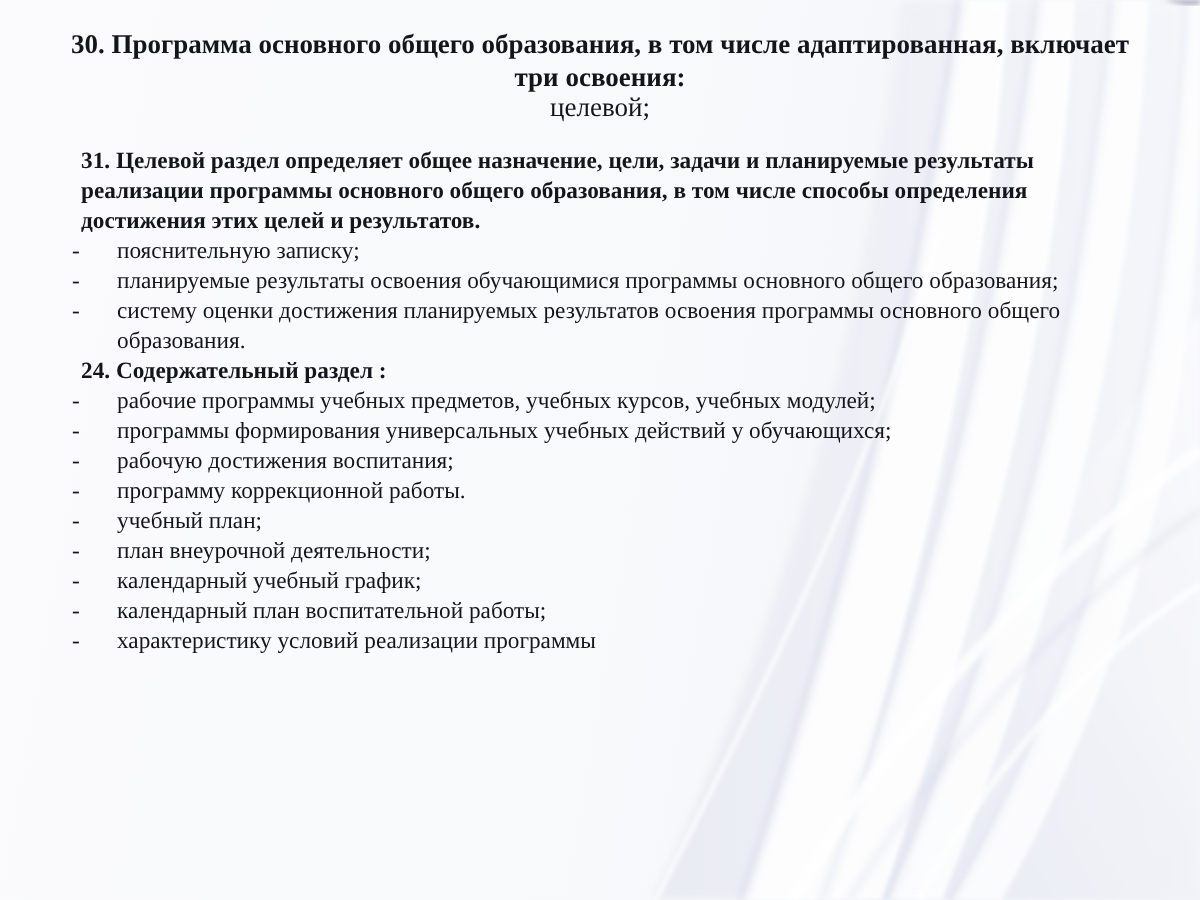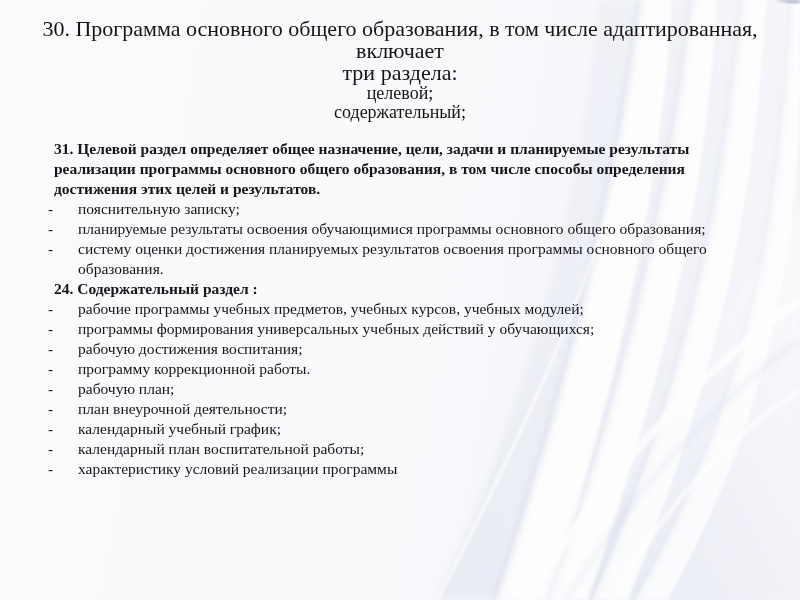--- a/index.html
+++ b/index.html
@@ -9,21 +9,21 @@
     margin:0 auto;
     overflow:hidden;
     background:linear-gradient(100deg,#fbfbfd 0%,#f8f9fb 55%,#f1f2f8 100%);
     font-family:"Liberation Serif","DejaVu Serif",serif;
     color:#14141b;
   }
   .bg-swirl{position:absolute;top:0;left:0;width:800px;height:600px;z-index:0;}
   .content{position:relative;z-index:2;}
 
   .title-block{padding-top:18px;text-align:center;}
-  .title-line{font-weight:normal;font-size:22px;line-height:22px;}
+  .title-line{font-weight:bold;font-size:18px;line-height:22px;}
   .title-item{font-size:18px;line-height:19px;}
 
   .body-block{margin:17px 48px 0 44px;width:700px;font-size:15.5px;line-height:20px;}
   .hpara{padding-left:10px;}
   .b{font-weight:bold;}
   .li{display:flex;}
   .li .dash{flex:none;width:34px;padding-left:4px;box-sizing:border-box;}
   .li .li-text{flex:1;}
 </style>
 </head>
@@ -72,23 +72,22 @@
     <path d="M 800 390 C 722 440 655 520 612 600" stroke="#ffffff" stroke-width="5" fill="none" opacity="0.7" filter="url(#blur15)"></path>
     <path d="M 800 340 C 705 408 628 500 566 600" stroke="#cdd1e4" stroke-width="3" fill="none" opacity="0.45" filter="url(#blur3)"></path>
 
     <path d="M 776 0 L 800 0 L 800 3 C 791 4 783 2 776 0 Z" fill="#8e93a8" opacity="0.7" filter="url(#blur15)"></path>
   </svg>
 
   <div class="content">
 
     <div class="title-block">
       <div class="title-line">30. Программа основного общего образования, в том числе адаптированная, включает</div>
-      <div class="title-line">три раздела:</div>
+      <div class="title-line">три освоения:</div>
       <div class="title-item">целевой;</div>
-      <div class="title-item">содержательный;</div>
     </div>
 
     <div class="body-block">
 
       <div class="hpara b">31. Целевой раздел определяет общее назначение, цели, задачи и планируемые результаты реализации программы основного общего образования, в том числе способы определения достижения этих целей и результатов.</div>
 
 
       <div class="li">
         <span class="dash">-</span>
         <span class="li-text">пояснительную записку;</span>
@@ -117,21 +116,21 @@
         <span class="li-text">рабочую достижения воспитания;</span>
       </div>
       <div class="li">
         <span class="dash">-</span>
         <span class="li-text">программу коррекционной работы.</span>
       </div>
 
 
       <div class="li">
         <span class="dash">-</span>
-        <span class="li-text">рабочую план;</span>
+        <span class="li-text">учебный план;</span>
       </div>
       <div class="li">
         <span class="dash">-</span>
         <span class="li-text">план внеурочной деятельности;</span>
       </div>
       <div class="li">
         <span class="dash">-</span>
         <span class="li-text">календарный учебный график;</span>
       </div>
       <div class="li">

